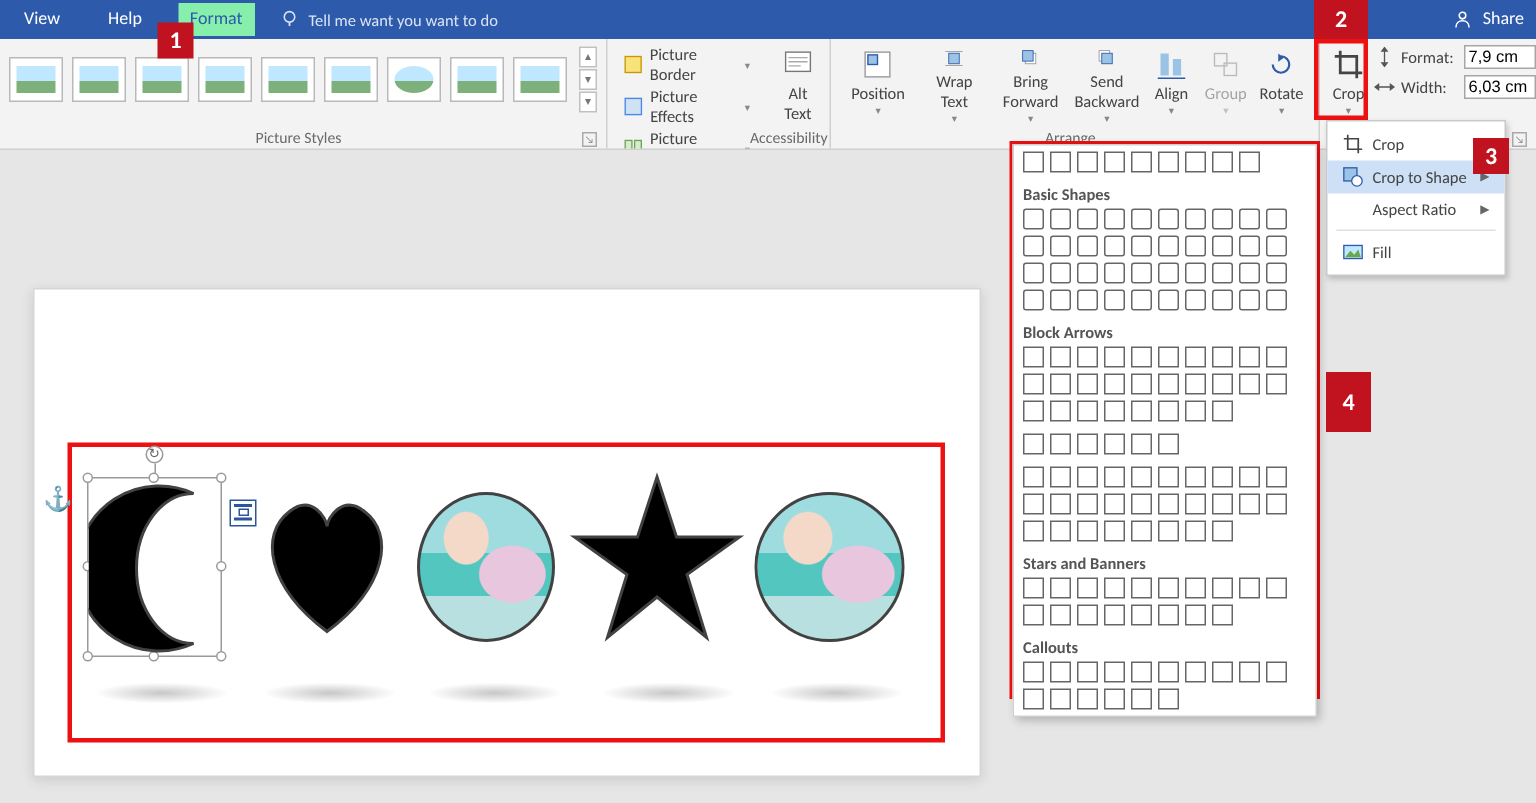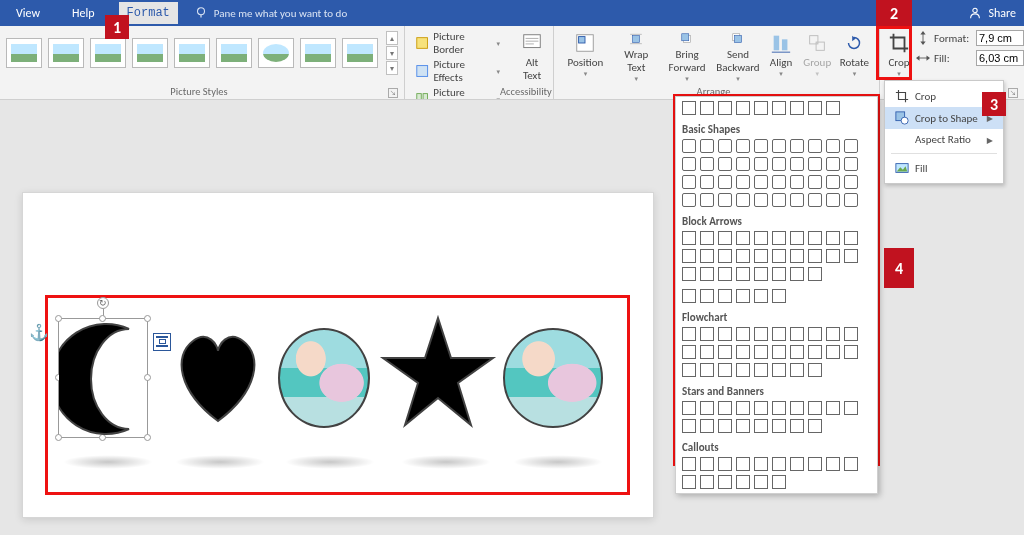--- a/index.html
+++ b/index.html
@@ -23,23 +23,22 @@
     align-items: center;
     padding: 0 8px;
     gap: 16px;
     font-size: 12px;
   }
   .menu-bar .menu-item {
     padding: 4px 8px;
     cursor: pointer;
   }
   .menu-bar .menu-item.active {
-    background: #e5e5e5;
+    background: #86efac;
     color: #2d5aab;
-    font-family: Liberation Mono, monospace;
   }
   .tellme {
     display: flex;
     align-items: center;
     gap: 6px;
     color: #d9e3f3;
     font-size: 11px;
   }
   .tellme .icon {
     width: 14px; height: 14px;
@@ -365,21 +364,21 @@
   <div class="menu-item">View</div>
   <div class="menu-item">Help</div>
   <div class="menu-item active">Format</div>
   <div class="tellme">
     <span class="icon">
       <svg viewBox="0 0 16 16">
           <circle cx="8" cy="6" r="4" fill="none" stroke="#d9e3f3" stroke-width="1.2"></circle>
           <line x1="8" y1="10" x2="8" y2="13" stroke="#d9e3f3" stroke-width="1.4"></line>
         </svg>
     </span>
-    <span>Pane me what you want to do</span>
+    <span>Tell me want you want to do</span>
   </div>
   <div class="share">
     <svg width="14" height="14" viewBox="0 0 16 16">
         <circle cx="8" cy="5" r="2.5" fill="none" stroke="#fff" stroke-width="1.2"></circle>
         <path d="M3 14c0-3 2-5 5-5s5 2 5 5" fill="none" stroke="#fff" stroke-width="1.2"></path>
       </svg>
     <span>Share</span>
   </div>
 </div>
 
@@ -551,21 +550,21 @@
         <span class="label">Format:</span>
         <input value="7,9 cm" style="">
 
       </div>
       <div class="field">
         <svg width="14" height="14" viewBox="0 0 16 16">
             <line x1="2" y1="8" x2="14" y2="8" stroke="#555"></line>
             <polygon points="0,8 4,5 4,11" fill="#555"></polygon>
             <polygon points="16,8 12,5 12,11" fill="#555"></polygon>
           </svg>
-        <span class="label">Fill:</span>
+        <span class="label">Width:</span>
         <input value="6,03 cm" style="">
 
       </div>
     </div>
     <div class="group-label">
       <span>Size</span>
       <span class="dlg">↘</span>
     </div>
   </div>
 
@@ -698,21 +697,20 @@
     <div class="shape-row" id="row-equation">
         <span class="shape-icon"></span>
         <span class="shape-icon"></span>
         <span class="shape-icon"></span>
         <span class="shape-icon"></span>
         <span class="shape-icon"></span>
         <span class="shape-icon"></span>
       </div>
   </div>
   <div class="shape-cat">
-    <div class="cat-title">Flowchart</div>
     <div class="shape-row" id="row-flowchart">
         <span class="shape-icon"></span>
         <span class="shape-icon"></span>
         <span class="shape-icon"></span>
         <span class="shape-icon"></span>
         <span class="shape-icon"></span>
         <span class="shape-icon"></span>
         <span class="shape-icon"></span>
         <span class="shape-icon"></span>
         <span class="shape-icon"></span>

